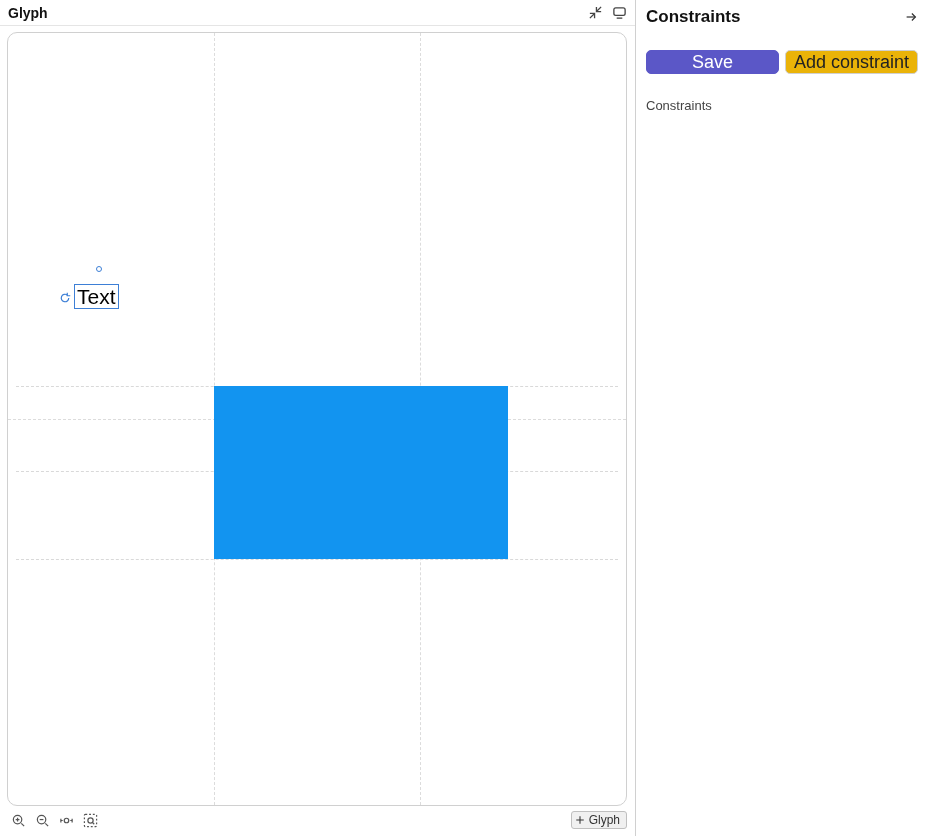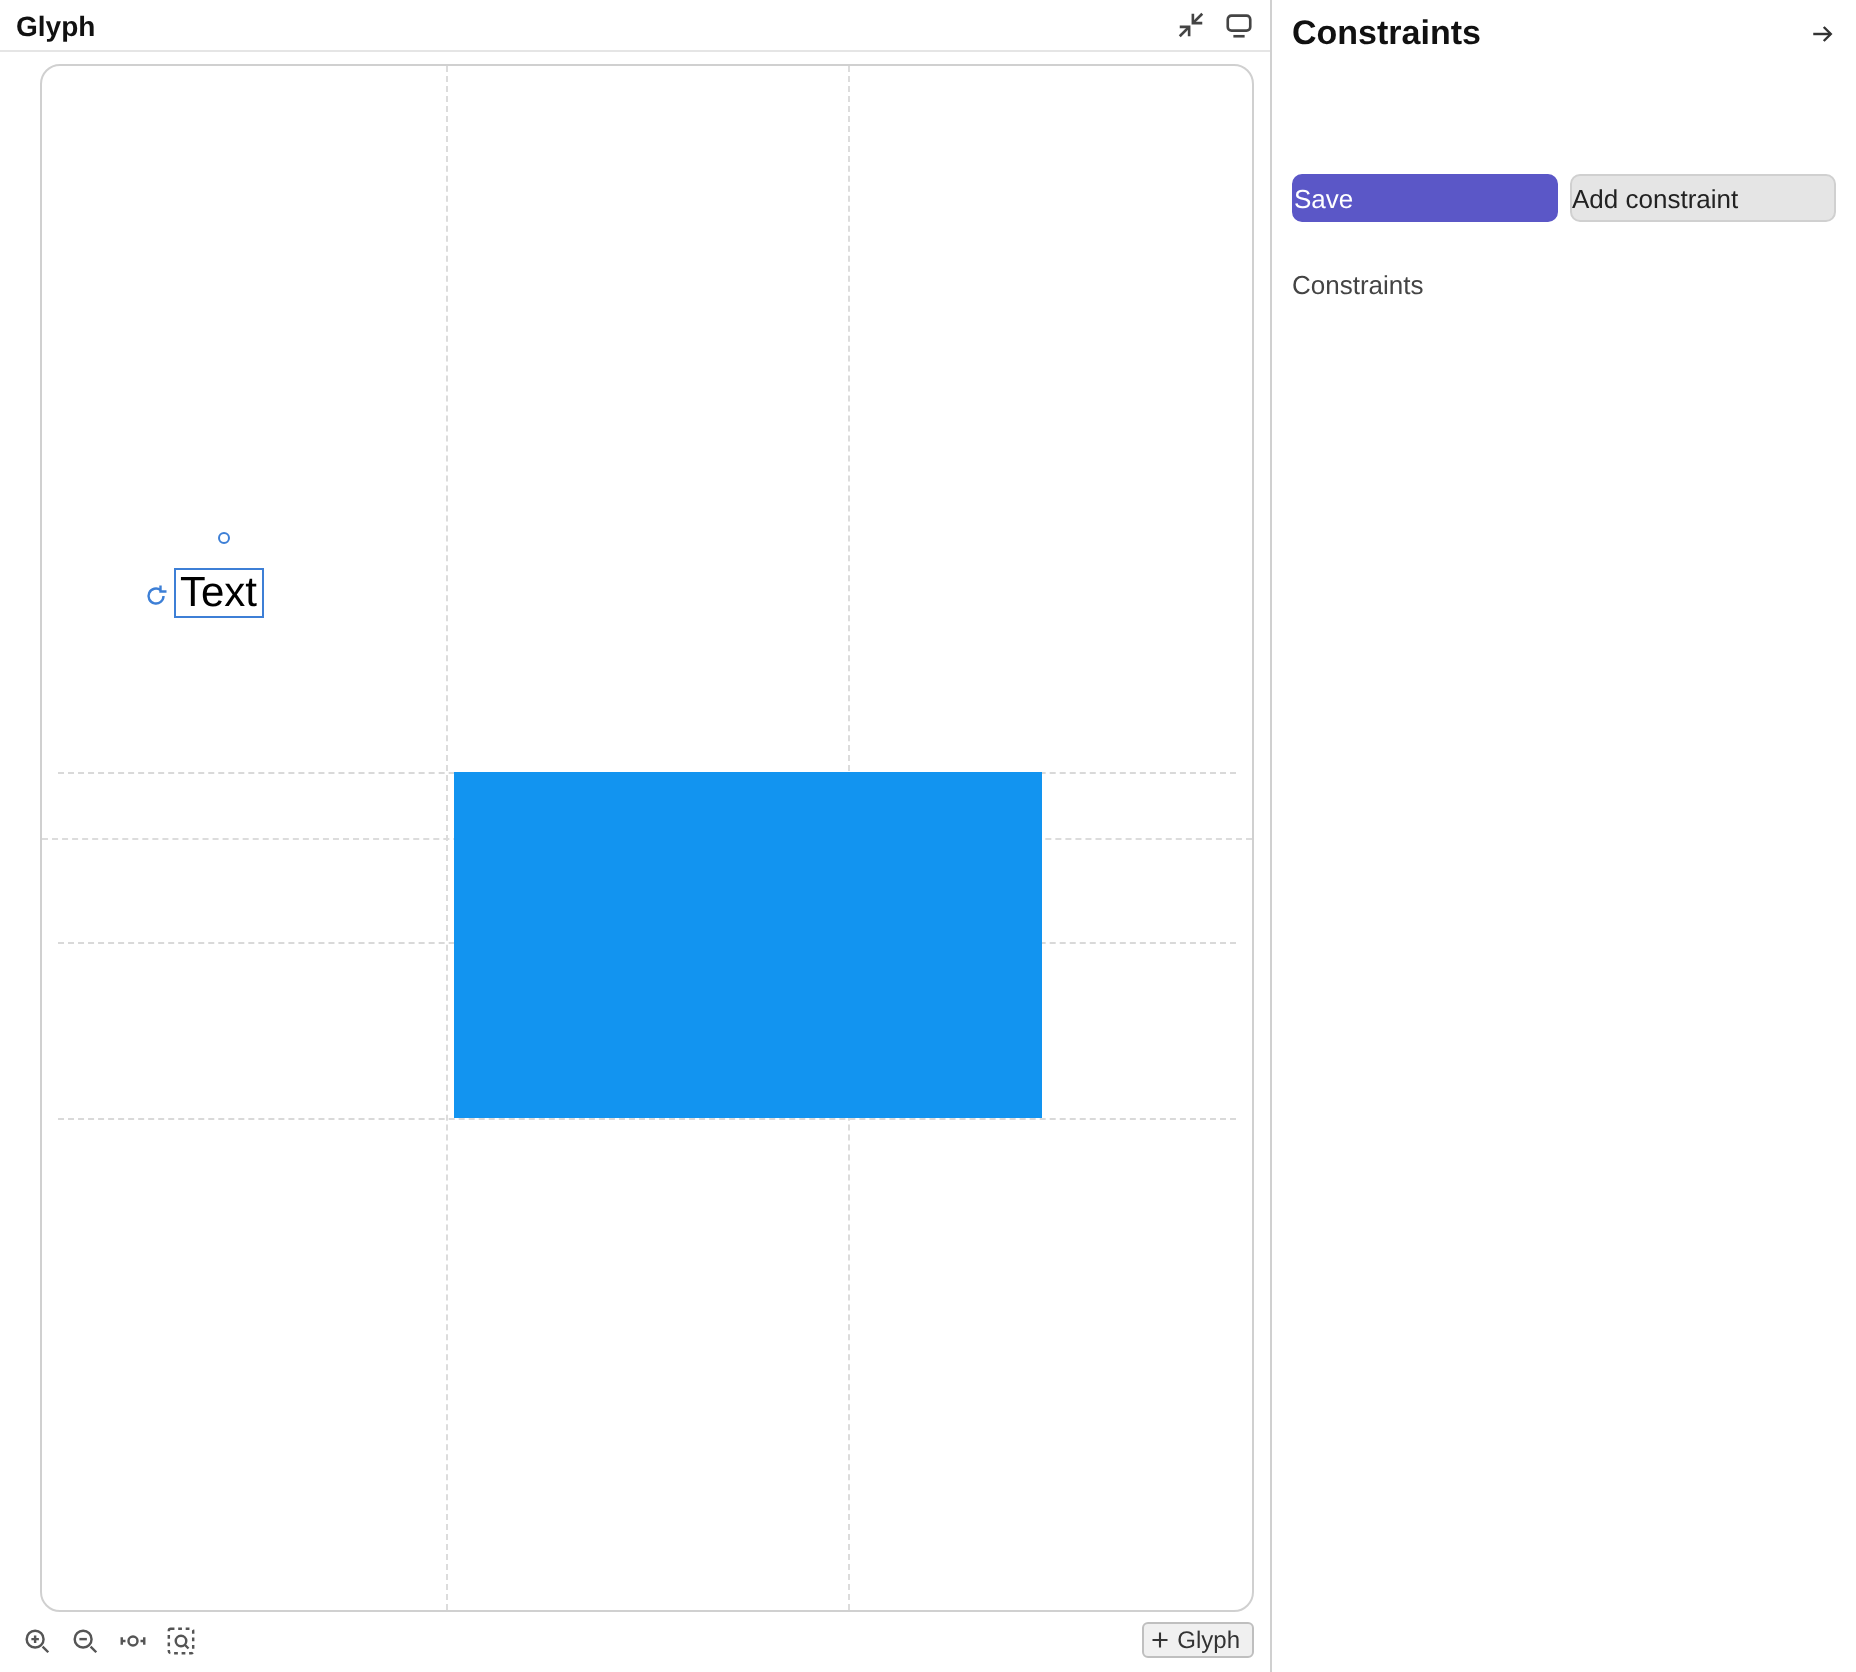--- a/index.html
+++ b/index.html
@@ -22,21 +22,21 @@
   html,body{margin:0;padding:0;width:928px;height:836px;font-family:"Segoe UI",Arial,sans-serif;font-size:13px;color:var(--text);background:#fff;overflow:hidden;}
   .app{display:flex;height:100%;border-radius:23px;}
   
   .main{flex:0 0 636px;display:flex;flex-direction:column;border-right:1px solid var(--border);}
   .main-header{height:26px;display:flex;align-items:center;padding:0 6px 0 8px;border-bottom:1px solid var(--border-light);}
   .main-title{font-weight:700;font-size:14px;color:#111;}
   .main-header-spacer{flex:1;}
   .hicon{width:20px;height:20px;margin-left:4px;display:flex;align-items:center;justify-content:center;color:#444;cursor:pointer;}
   .hicon svg{width:15px;height:15px;}
   
-  .canvas-wrap{flex:1;position:relative;margin:6px 8px 2px 20px;border:1px solid var(--border);border-radius:10px;background:var(--canvas-bg);overflow:hidden;}
+  .canvas-wrap{flex:1;position:relative;margin:6px 8px 2px 7px;border:1px solid var(--border);border-radius:10px;background:var(--canvas-bg);overflow:hidden;}
   .grid{position:absolute;inset:0;pointer-events:none;}
   .grid-line{position:absolute;border:0;}
   .grid-v{top:0;bottom:0;width:0;border-left:1px dashed var(--grid-dash);}
   .grid-h{left:0;right:0;height:0;border-top:1px dashed var(--grid-dash);}
   .guide-line{position:absolute;border:0;}
   .guide-h{left:8px;right:8px;height:0;border-top:1px dashed var(--guide);}
   .shape-rect{position:absolute;left:206px;top:353px;width:294px;height:173px;background:var(--shape-blue);}
   .text-mark{position:absolute;left:66px;top:251px;font-size:21px;color:#000;padding:0 2px;border:1px solid var(--sel-border);background:#fff;line-height:1.1;}
   .rotate-handle{position:absolute;left:50px;top:258px;width:14px;height:14px;display:flex;align-items:center;justify-content:center;color:var(--sel-border);cursor:pointer;}
   .rotate-handle svg{width:12px;height:12px;}
@@ -49,23 +49,23 @@
   .footer-chip{display:flex;align-items:center;border:1px solid var(--footer-chip-border);border-radius:3px;background:var(--footer-chip-bg);padding:1px 6px 1px 2px;font-size:12px;color:#333;cursor:pointer;}
   .footer-chip svg{width:12px;height:12px;margin-right:3px;}
   
   .side{flex:1;display:flex;flex-direction:column;background:var(--panel-bg);gap:16px;}
   .side-header{height:34px;display:flex;align-items:center;padding:0 8px 0 10px;}
   .side-title{font-weight:700;font-size:17px;color:#111;}
   .side-header-spacer{flex:1;}
   .side-chevron{width:18px;height:18px;display:flex;align-items:center;justify-content:center;color:#333;cursor:pointer;}
   .side-chevron svg{width:14px;height:14px;}
   .btn-row{display:flex;gap:6px;padding:0 10px 6px 10px;}
-  .btn{flex:1;height:24px;border-radius:5px;font-size:13px;display:flex;align-items:center;justify-content:flex-start;cursor:pointer;user-select:none;margin-top:37px;}
+  .btn{flex:1;height:24px;border-radius:5px;font-size:18px;display:flex;align-items:center;justify-content:center;cursor:pointer;user-select:none;}
   .btn-primary{background:var(--accent);color:var(--accent-text);border:1px solid var(--accent);}
-  .btn-secondary{background:#e5e5e5;color:#222;border:1px solid var(--border);}
+  .btn-secondary{background:#eab308;color:#222;border:1px solid var(--border);}
   .list-heading{padding:2px 10px;font-size:13px;color:#444;}
 </style>
 </head>
 <body>
 
 <div class="app">
 
   <div class="main">
     <div class="main-header">
       <span class="main-title">Glyph</span>

